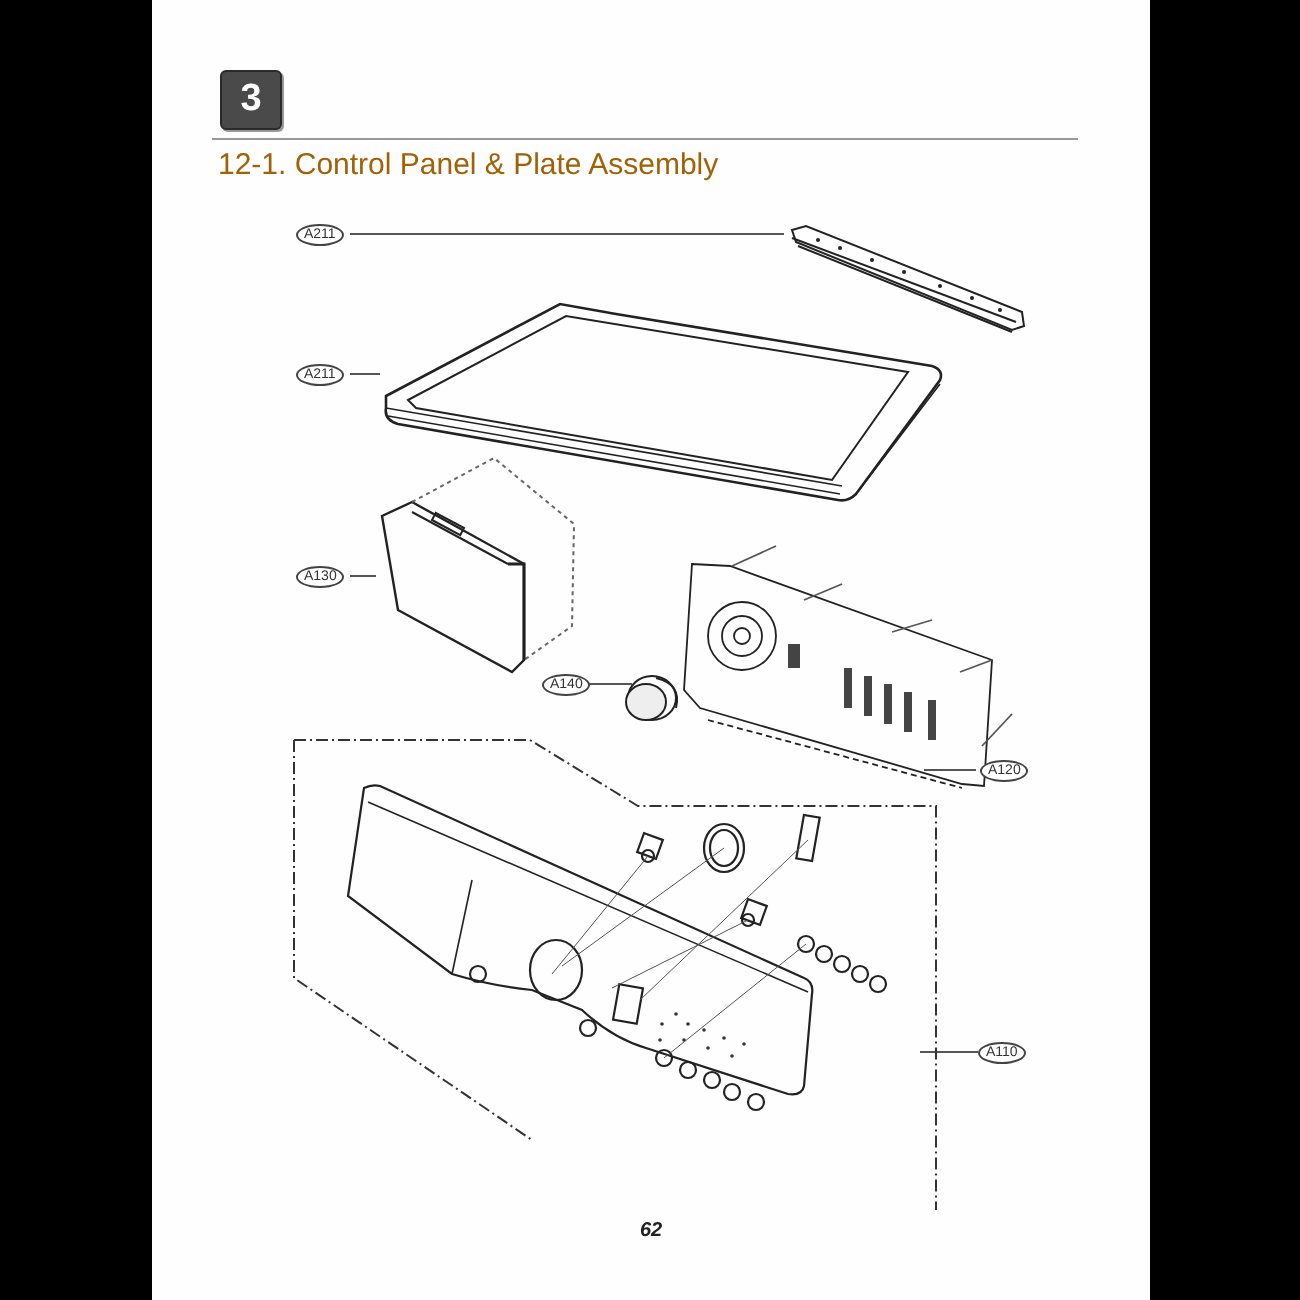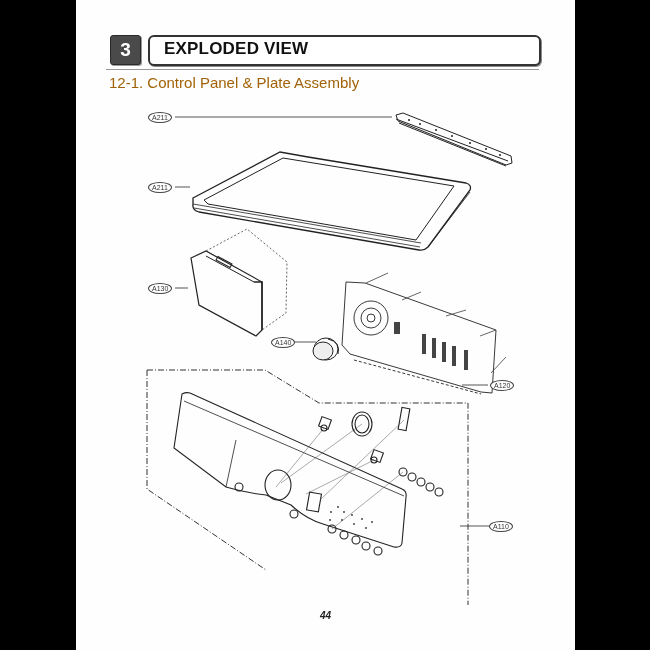--- a/index.html
+++ b/index.html
@@ -43,23 +43,20 @@
     position: absolute; left: 244px; top: 610px; font-size: 10px; font-style: italic;
     font-weight: bold; color: #222;
   }
 </style>
 </head>
 <body>
 
 <div class="page">
 
   <div class="chapter-badge">3</div>
-  <div class="title-box">
-    <span class="title-text">EXPLODED VIEW</span>
-  </div>
   <div class="rule"></div>
   <div class="subtitle">12-1. Control Panel &amp; Plate Assembly</div>
 
   <svg class="diagram" width="499" height="650" viewBox="0 0 499 650">
     <g fill="none" stroke="#222" stroke-width="1">
 
       <line x1="99" y1="117" x2="316" y2="117" stroke="#555"></line>
       <line x1="99" y1="187" x2="114" y2="187" stroke="#555"></line>
       <line x1="99" y1="288" x2="112" y2="288" stroke="#555"></line>
       <line x1="214" y1="342" x2="240" y2="342" stroke="#555"></line>
@@ -177,14 +174,14 @@
     </g>
   </svg>
 
   <div class="callout" style="left:72px;top:112px;">A211</div>
   <div class="callout" style="left:72px;top:182px;">A211</div>
   <div class="callout" style="left:72px;top:283px;">A130</div>
   <div class="callout" style="left:195px;top:337px;">A140</div>
   <div class="callout" style="left:414px;top:380px;">A120</div>
   <div class="callout" style="left:413px;top:521px;">A110</div>
 
-  <div class="page-number">44</div>
+  <div class="page-number">62</div>
 </div>
 
 </body></html>

